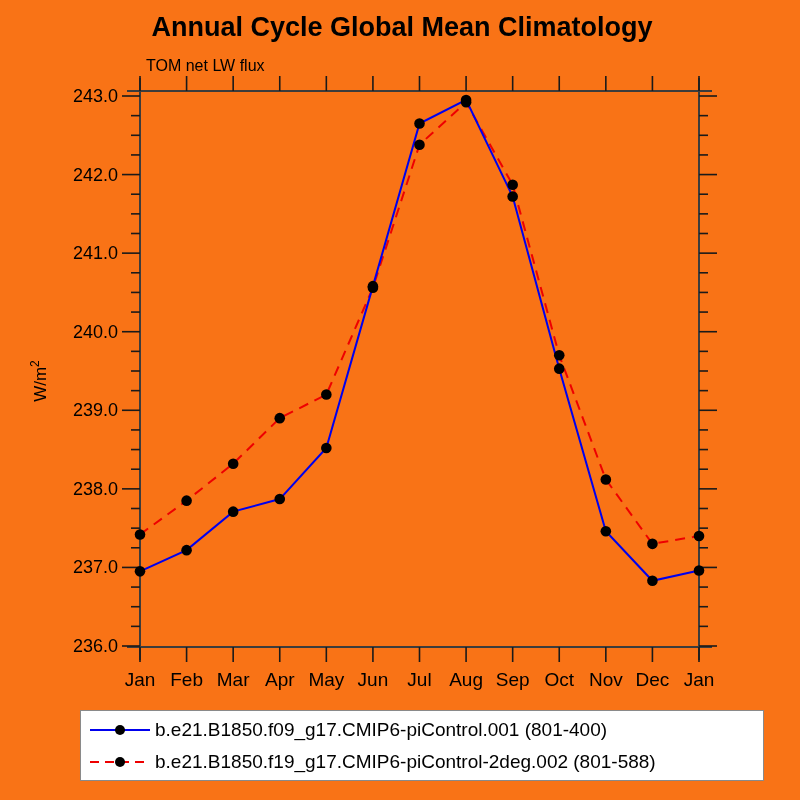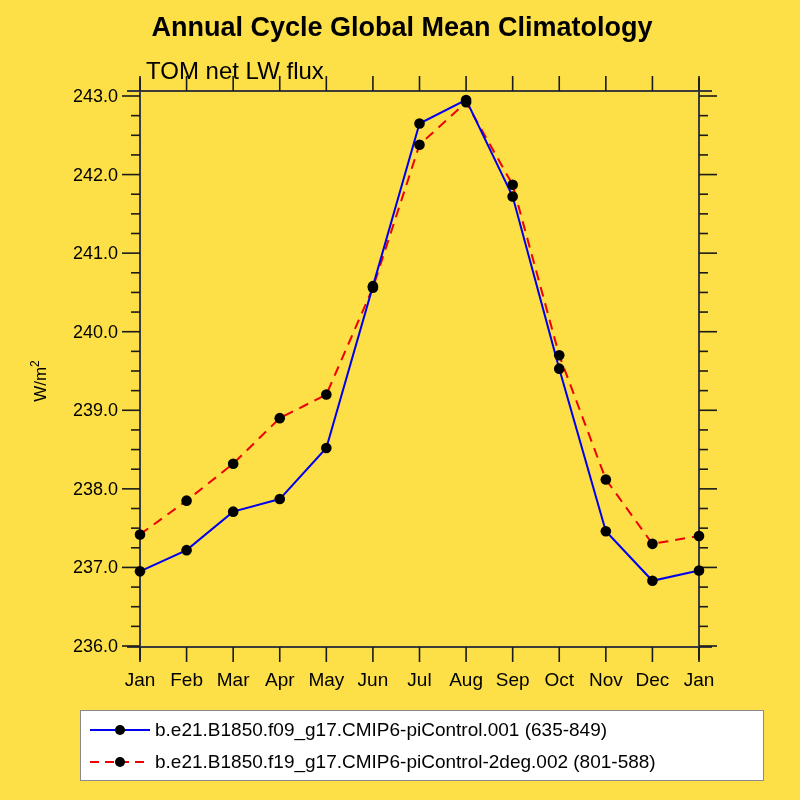--- a/index.html
+++ b/index.html
@@ -1,36 +1,36 @@
 <!DOCTYPE html>
 <html><head>
 <meta charset="utf-8">
 <style>
   html, body { margin: 0; padding: 0; background: #ffffff; }
   #canvas {
     position: relative;
     width: 800px;
     height: 800px;
-    background: #fde047;
+    background: #f97316;
     font-family: "Liberation Sans", sans-serif;
     overflow: hidden;
   }
   #chart-title {
     position: absolute;
     left: 0; top: 12px; width: 804px;
     text-align: center;
     font-size: 27px;
     font-weight: bold;
     color: #000000;
     letter-spacing: 0px;
   }
   #chart-subtitle {
     position: absolute;
     left: 146px; top: 57px;
-    font-size: 24px;
+    font-size: 16px;
     color: #000000;
   }
   #plot-svg { position: absolute; left: 0; top: 0; }
   #legend-box {
     position: absolute;
     left: 80px; top: 710px;
     width: 684px; height: 71px;
     border: 1px solid #8a8a8a;
     background: #ffffff;
     box-sizing: border-box;
@@ -201,21 +201,21 @@
       <circle cx="652.4166666666666" cy="543.857142857142" r="5.3" fill="#000000"></circle>
       <circle cx="699" cy="535.9999999999995" r="5.3" fill="#000000"></circle>
     </svg>
 
   <div id="legend-box">
     <div class="legend-row">
       <svg width="64" height="14" class="legend-sample">
         <line class="ls-line" x1="2" y1="7" x2="62" y2="7" stroke-width="2" stroke="#0000EE"></line>
         <circle cx="32" cy="7" r="5" fill="#000000"></circle>
       </svg>
-      <span class="legend-label">b.e21.B1850.f09_g17.CMIP6-piControl.001 (635-849)</span>
+      <span class="legend-label">b.e21.B1850.f09_g17.CMIP6-piControl.001 (801-400)</span>
     </div>
     <div class="legend-row">
       <svg width="64" height="14" class="legend-sample">
         <line class="ls-line" x1="2" y1="7" x2="62" y2="7" stroke-width="2" stroke="#EE0000" stroke-dasharray="9,6"></line>
         <circle cx="32" cy="7" r="5" fill="#000000"></circle>
       </svg>
       <span class="legend-label">b.e21.B1850.f19_g17.CMIP6-piControl-2deg.002 (801-588)</span>
     </div>
   </div>
 

